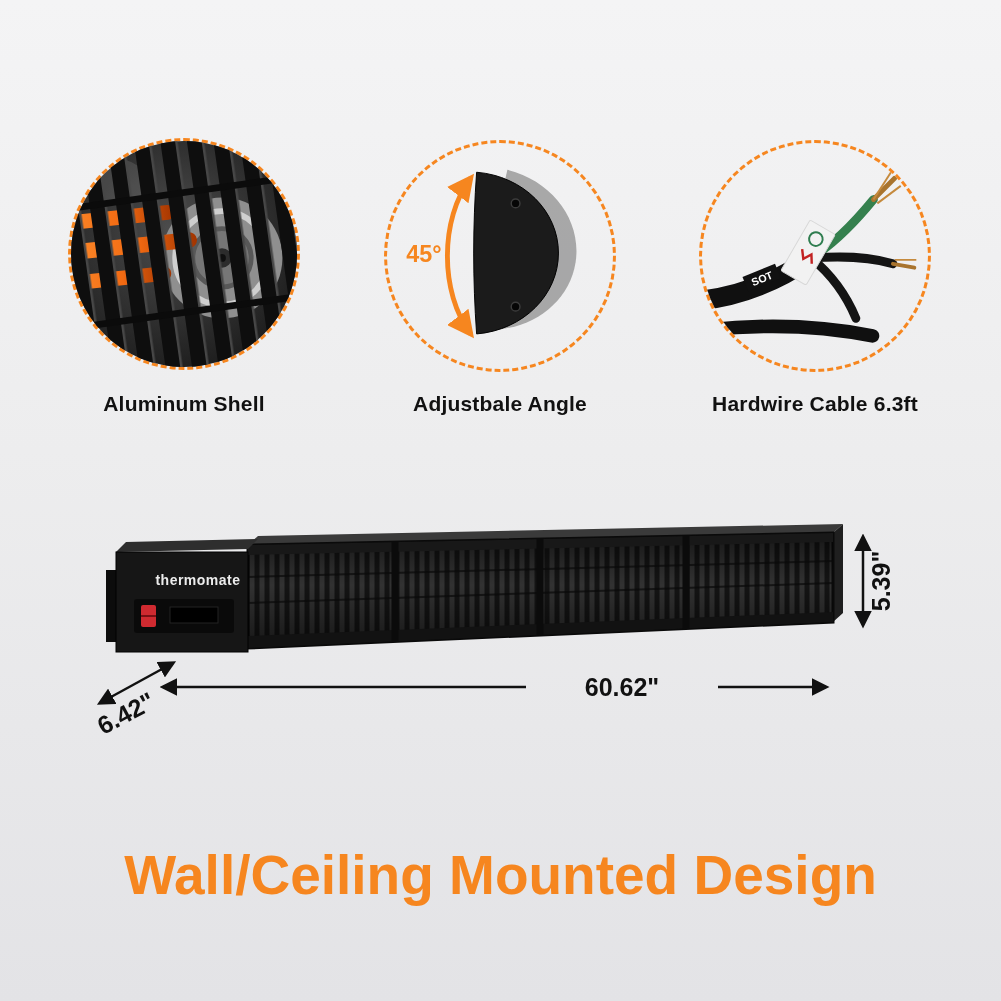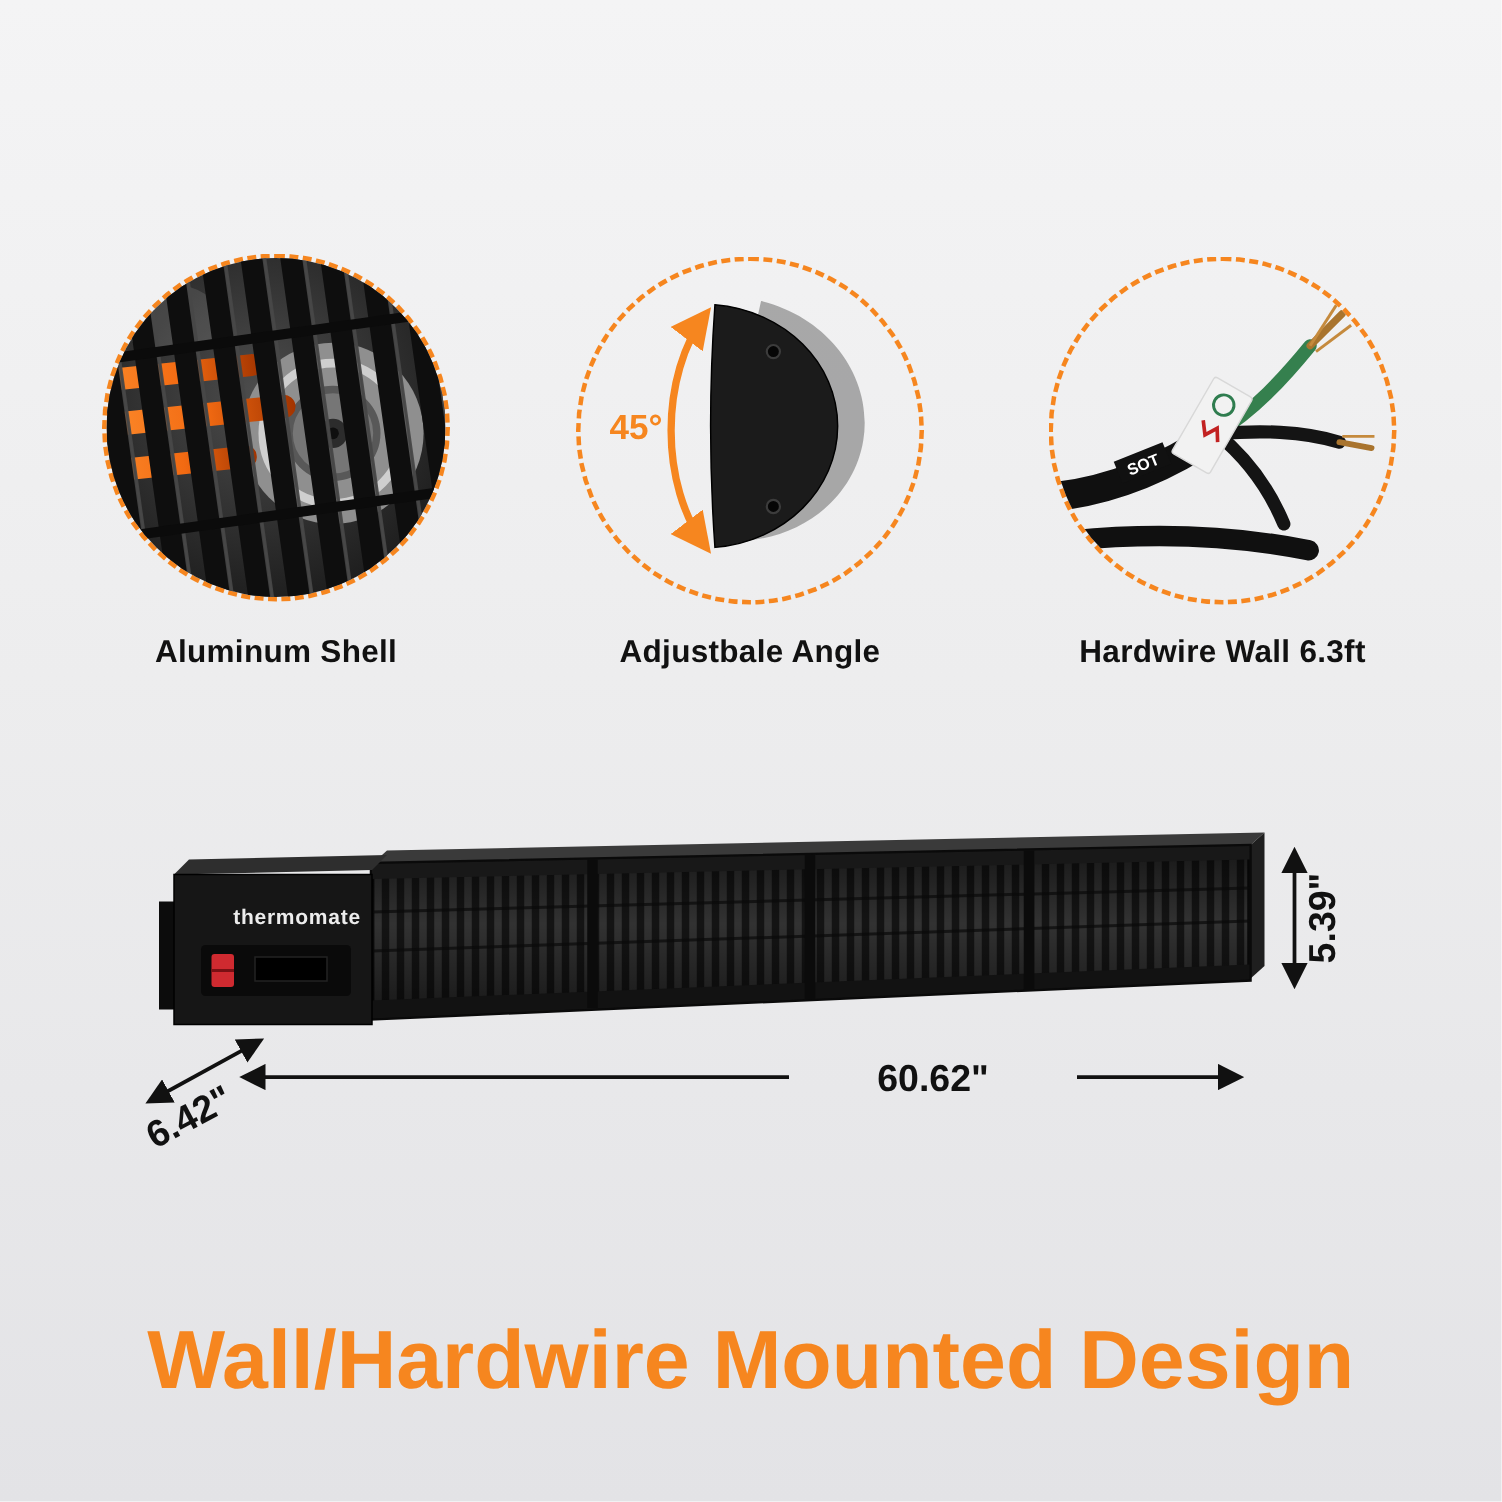--- a/index.html
+++ b/index.html
@@ -1,21 +1,21 @@
 <!DOCTYPE html>
 <html><head>
 <meta charset="utf-8">
 <style>
   html,body{margin:0;padding:0;}
   body{
     width:1001px;height:1001px;position:relative;overflow:hidden;
     font-family:"Liberation Sans", sans-serif;
     background:linear-gradient(180deg,#f4f4f5 0%,#ededee 45%,#e3e3e6 100%);
   }
-  .stage{position:absolute;inset:0;margin-top:31px;}
+  .stage{position:absolute;inset:0;}
   .callout-circle{
     position:absolute;width:232px;height:232px;border-radius:50%;
     border:3px dashed #F6861F;overflow:hidden;box-sizing:border-box;
   }
   .callout-circle svg{position:absolute;inset:0;width:100%;height:100%;}
   .circle-1{left:68px;top:138px;}
   .circle-2{left:384px;top:140px;}
   .circle-3{left:699px;top:140px;}
   .callout-label{
     position:absolute;width:320px;text-align:center;top:392px;
@@ -115,21 +115,21 @@
       </g>
       <g transform="rotate(-22 62 140)">
         <rect x="44" y="130" width="36" height="16" fill="#111"></rect>
         <text x="62" y="143" text-anchor="middle" font-size="11" font-weight="700" fill="#fff">SOT</text>
       </g>
     </svg>
   </div>
 
   <div class="callout-label label-1">Aluminum Shell</div>
   <div class="callout-label label-2">Adjustbale Angle</div>
-  <div class="callout-label label-3">Hardwire Wall 6.3ft</div>
+  <div class="callout-label label-3">Hardwire Cable 6.3ft</div>
 
   <div class="heater-wrap">
     <svg viewBox="0 0 830 230" width="830" height="230">
       <defs>
         <marker id="arw" viewBox="0 0 10 10" refX="8" refY="5" markerWidth="7" markerHeight="7" orient="auto-start-reverse">
           <path d="M0,0L10,5L0,10Z" fill="#111"></path>
         </marker>
         <pattern id="slatP" patternUnits="userSpaceOnUse" width="10" height="12">
           <rect width="10" height="12" fill="#141414"></rect>
           <rect x="1.5" width="5" height="12" fill="#323232"></rect>
@@ -177,15 +177,15 @@
         <text x="812" y="66" text-anchor="middle" class="dim-text" transform="rotate(-90 812 66)">5.39"</text>
       </g>
 
       <g>
         <line x1="95" y1="148" x2="22" y2="188" stroke="#111" stroke-width="2.5" marker-start="url(#arw)" marker-end="url(#arw)"></line>
         <text x="52" y="206" text-anchor="middle" class="dim-text" transform="rotate(-28 52 206)">6.42"</text>
       </g>
     </svg>
   </div>
 
-  <div class="headline">Wall/Hardwire Mounted Design</div>
+  <div class="headline">Wall/Ceiling Mounted Design</div>
 
 </div>
 
 </body></html>

